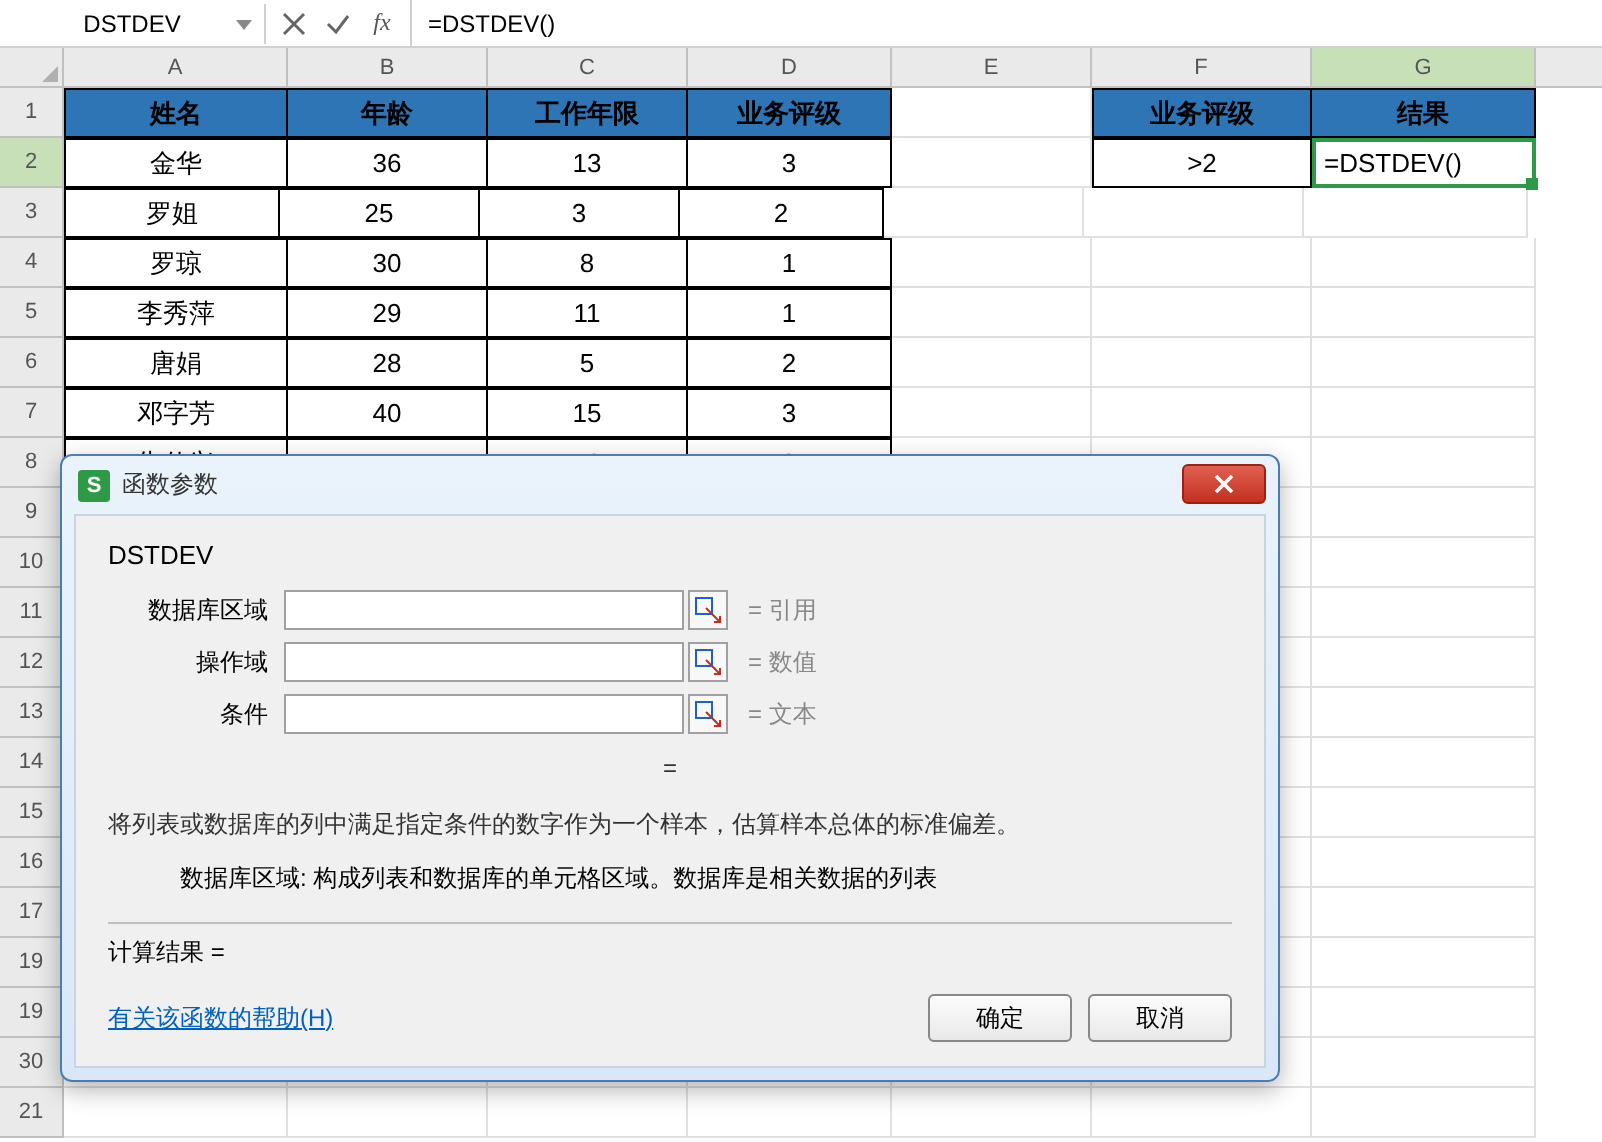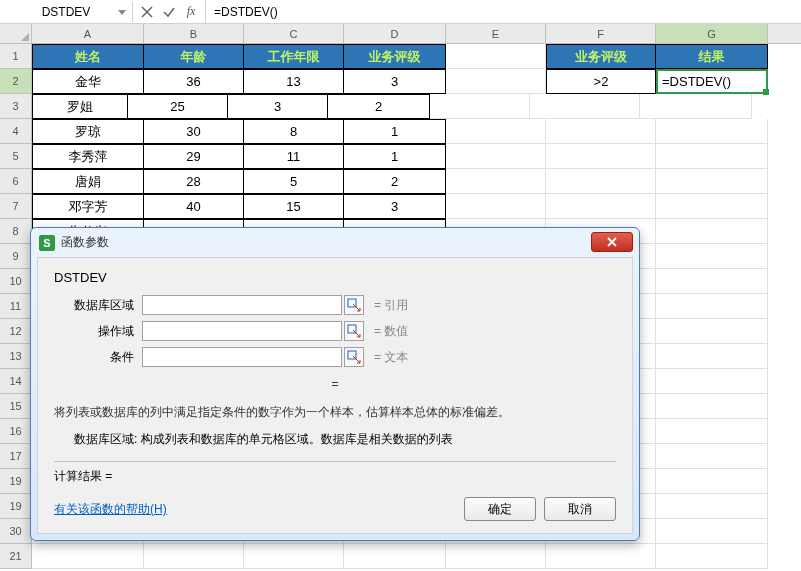--- a/index.html
+++ b/index.html
@@ -21,42 +21,42 @@
 .corner::after { content: ""; position: absolute; right: 2px; bottom: 2px; border-left: 8px solid transparent; border-bottom: 8px solid #b0b0b0; }
 .col-h { text-align: center; border-right: 1px solid #c0c0c0; font-size: 11px; color: #555; display: flex; align-items: center; justify-content: center; }
 .grid-body { display: flex; }
 .row-headers { display: flex; flex-direction: column; }
 .row-h { width: 32px; height: 25px; background: #eaeaea; border-bottom: 1px solid #c0c0c0; border-right: 1px solid #c0c0c0; text-align: center; font-size: 11px; color: #555; display: flex; align-items: center; justify-content: center; }
 .row-h.active { background: #c8e0b8; }
 .col-h.active { background: #c8e0b8; }
 .cells { position: relative; }
 .cell-row { display: flex; height: 25px; }
 .cell { border-right: 1px solid #e0e0e0; border-bottom: 1px solid #e0e0e0; display: flex; align-items: center; justify-content: center; font-size: 13px; position: relative; }
-.thead-cell { background: #2e75b6; color: #bef264; font-weight: bold; border: 1px solid #000; border-right: 1px solid #000; border-bottom: 1px solid #000; }
+.thead-cell { background: #2e75b6; color: #000000; font-weight: bold; border: 1px solid #000; border-right: 1px solid #000; border-bottom: 1px solid #000; }
 .tdata-cell { border: 1px solid #000; background: #fff; }
 .tdata-cell + .tdata-cell, .thead-cell + .thead-cell { border-left: none; }
 .active-cell { border: 2px solid #2e9a47 !important; background: #fff; z-index: 5; position: relative; font-size: 13px; text-align: left; padding-left: 4px; justify-content: flex-start; }
 .active-cell::after { content: ""; position: absolute; right: -3px; bottom: -3px; width: 6px; height: 6px; background: #2e9a47; }
 
 
 .dialog { position: absolute; left: 30px; top: 227px; width: 610px; background: linear-gradient(#eaf3fb, #d8e8f8); border: 1px solid #4a7db2; border-radius: 6px; box-shadow: 0 4px 12px rgba(0,0,0,0.3); z-index: 100; }
 .dlg-title { display: flex; align-items: center; padding: 6px 8px; font-size: 12px; color: #333; position: relative; }
 .dlg-title-icon { width: 16px; height: 16px; background: #2e9a47; border-radius: 2px; margin-right: 6px; display: flex; align-items: center; justify-content: center; color: #fff; font-weight: bold; font-size: 11px; }
 .dlg-close { position: absolute; right: 6px; top: 4px; width: 42px; height: 20px; background: linear-gradient(#e06050, #c23020); border: 1px solid #a02010; border-radius: 3px; color: #fff; display: flex; align-items: center; justify-content: center; font-size: 12px; cursor: pointer; }
 .dlg-body { background: #f0f0f0; margin: 0 6px 6px; border: 1px solid #c8d4e0; padding: 12px 16px; font-size: 12px; }
 .dlg-fname { font-weight: normal; margin-bottom: 10px; font-size: 13px; }
 .param-row { display: flex; align-items: center; margin-bottom: 6px; }
 .param-label { width: 80px; text-align: right; margin-right: 8px; }
 .param-input { width: 200px; height: 20px; border: 1px solid #a0a0a0; background: #fff; padding: 0 4px; }
 .param-btn { width: 20px; height: 20px; border: 1px solid #a0a0a0; background: #f8f8f8; margin-left: 2px; display: flex; align-items: center; justify-content: center; cursor: pointer; }
 .param-btn svg { width: 14px; height: 14px; }
 .param-result { margin-left: 10px; color: #888; }
 .dlg-eq { text-align: center; margin: 10px 0; color: #333; }
 .dlg-desc { margin: 12px 0 8px; line-height: 1.6; color: #333; }
-.dlg-subdesc { margin-left: 20px; margin-bottom: 12px; line-height: 1.6; }
+.dlg-subdesc { margin-left: 36px; margin-bottom: 12px; line-height: 1.6; }
 .dlg-hr { border: none; border-top: 1px solid #c0c0c0; margin: 6px 0; }
 .dlg-calc { margin: 6px 0 12px; }
 .dlg-foot { display: flex; align-items: center; }
 .dlg-help { color: #0060c0; text-decoration: underline; cursor: pointer; }
 .dlg-buttons { margin-left: auto; display: flex; gap: 8px; }
 .dlg-btn { width: 72px; height: 24px; border: 1px solid #888; background: linear-gradient(#fdfdfd, #e8e8e8); border-radius: 3px; cursor: pointer; font-size: 12px; text-align: center; }
 </style>
 </head>
 <body>
 
@@ -128,21 +128,21 @@
         <div class="cell-row">
           <div class="cell tdata-cell" style="width: 112px;">金华</div>
           <div class="cell tdata-cell" style="width: 100px;">36</div>
           <div class="cell tdata-cell" style="width: 100px;">13</div>
           <div class="cell tdata-cell" style="width: 102px;">3</div>
           <div class="cell" style="width: 100px;"></div>
           <div class="cell tdata-cell" style="width: 110px;">&gt;2</div>
           <div class="cell active-cell" style="width: 112px;">=DSTDEV()</div>
         </div>
         <div class="cell-row">
-          <div class="cell tdata-cell" style="width: 96px;">罗姐</div>
+          <div class="cell tdata-cell" style="width: 108px;">罗姐</div>
           <div class="cell tdata-cell" style="width: 100px;">25</div>
           <div class="cell tdata-cell" style="width: 100px;">3</div>
           <div class="cell tdata-cell" style="width: 102px;">2</div>
           <div class="cell" style="width: 100px;"></div>
           <div class="cell" style="width: 110px;"></div>
           <div class="cell" style="width: 112px;"></div>
         </div>
         <div class="cell-row">
           <div class="cell tdata-cell" style="width: 112px; text-align: right;">罗琼</div>
           <div class="cell tdata-cell" style="width: 100px;">30</div>

